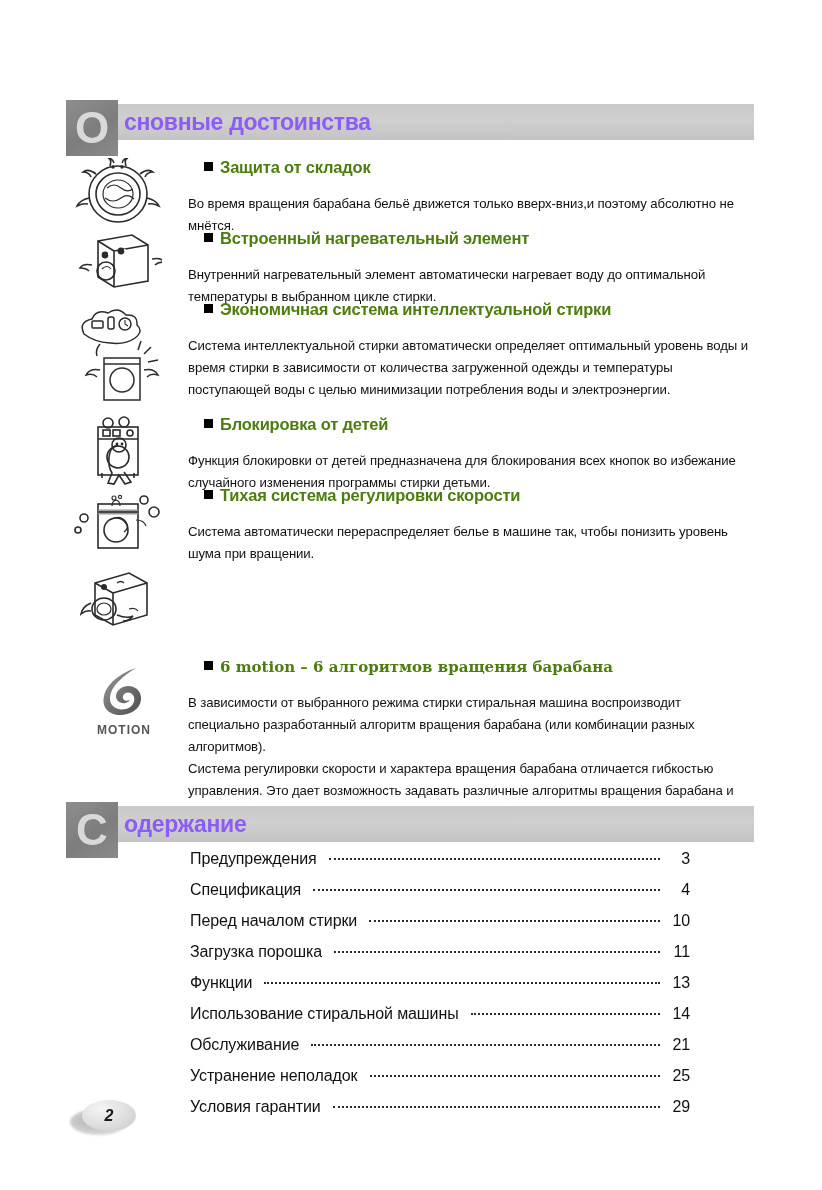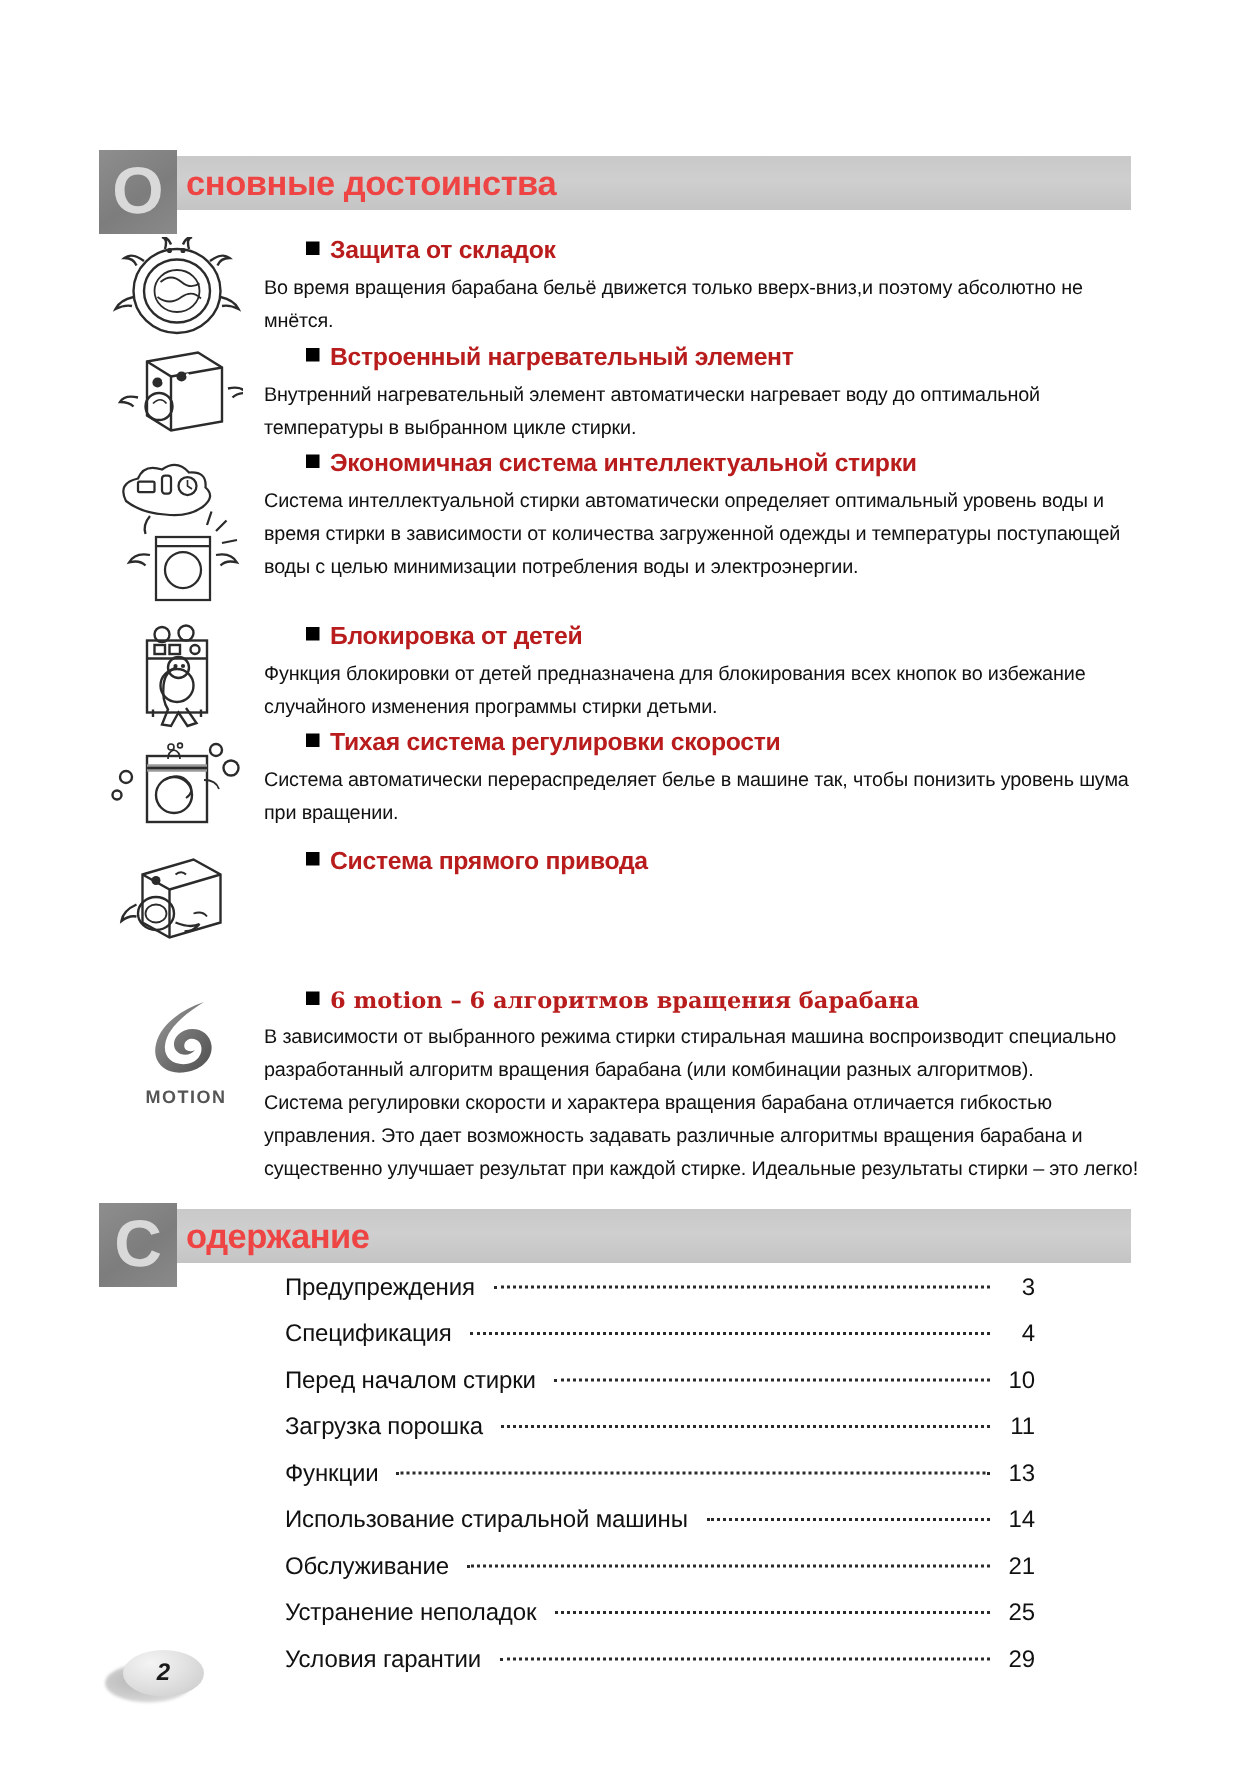--- a/index.html
+++ b/index.html
@@ -59,21 +59,21 @@
     color: #d9d9d9;
     font-family: "Liberation Sans", sans-serif;
   }
   .section-header .title {
     position: absolute;
     left: 58px;
     top: 5px;
     font-size: 23px;
     font-weight: bold;
     letter-spacing: -0.3px;
-    color: #ef4444;
+    color: #8b5cf6;
     z-index: 3;
     font-family: "Liberation Sans", sans-serif;
   }
 
   #hdr-advantages { top: 104px; }
   #hdr-contents  { top: 806px; }
 
   
   .feature {
     position: absolute;
@@ -92,40 +92,40 @@
     left: 106px;
     top: 0;
     width: 594px;
   }
   .feature h3 {
     margin: 0 0 3px 0;
     font-size: 16.5px;
     font-weight: bold;
     line-height: 1.15;
     letter-spacing: -0.2px;
-    color: #b91c1c;
+    color: #4d7c0f;
     font-family: "Liberation Sans", sans-serif;
     padding-left: 32px;
   }
   .feature h3 .bullet {
     display: inline-block;
     width: 9px;
     height: 9px;
     background: #000;
     margin-right: 7px;
     vertical-align: 2px;
   }
   .feature.serif-head h3 {
     font-family: "DejaVu Serif", serif;
     font-size: 15px;
     letter-spacing: 0px;
     margin-top: 24px;
   }
   .feature p {
-    margin: 4px;
+    margin: 16px;
     font-size: 13.2px;
     line-height: 22px;
     color: #111;
     letter-spacing: -0.1px;
     font-family: "Liberation Sans", sans-serif;
   }
 
   
   .cartoon { display: block; margin: 0 auto; }
 
@@ -366,21 +366,20 @@
           <ellipse cx="31" cy="44" rx="7" ry="6" stroke-width="1.2"></ellipse>
           <path d="M18 38 q-9 4 -10 11 q5 -4 10 -3"></path>
           <path d="M44 50 q10 4 16 1 q-4 5 -10 5"></path>
           <path d="M56 44 q6 -2 9 2" stroke-width="1.2"></path>
         </g>
         <circle cx="31" cy="22" r="3" fill="#2b2b2b"></circle>
         <path d="M44 18 q4 -3 7 0" fill="none" stroke="#2b2b2b" stroke-width="1.4"></path>
       </svg>
     </div>
     <div class="content">
-      <h3><span class="bullet"></span><span>Система прямого привода</span></h3>
     </div>
   </div>
 
   <div class="feature serif-head" style="top:635px;">
     <div class="content">
       <h3><span class="bullet"></span><span>6 motion – 6 алгоритмов вращения барабана</span></h3>
       <p style="white-space:pre-line;">В зависимости от выбранного режима стирки стиральная машина воспроизводит специально разработанный алгоритм вращения барабана (или комбинации разных алгоритмов).
 Система регулировки скорости и характера вращения барабана отличается гибкостью управления. Это дает возможность задавать различные алгоритмы вращения барабана и существенно улучшает результат при каждой стирке. Идеальные результаты стирки – это легко!</p>
     </div>
   </div>

